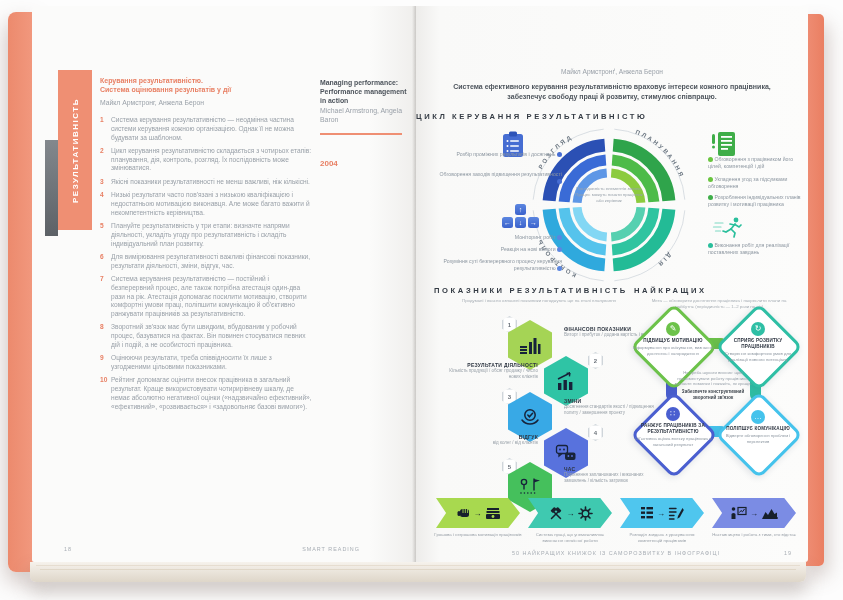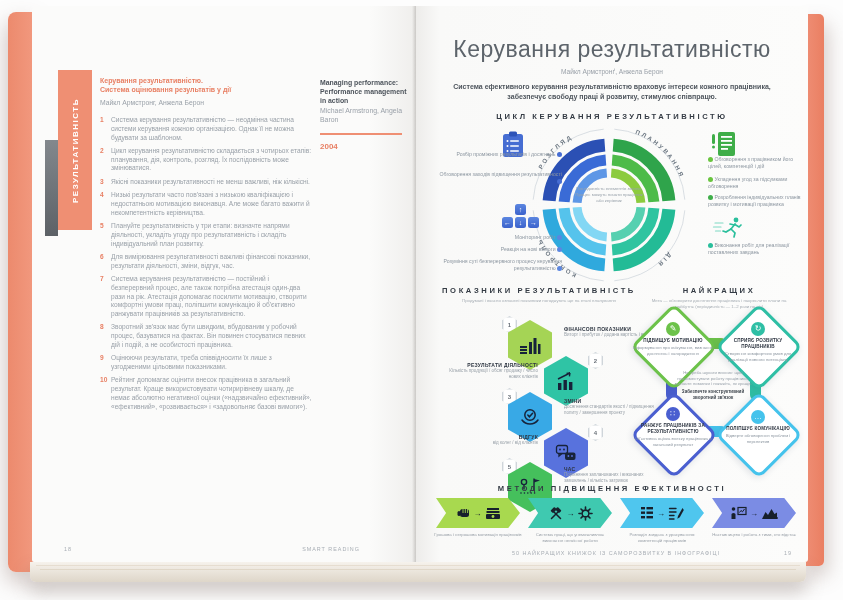--- a/index.html
+++ b/index.html
@@ -30,29 +30,29 @@
   .lhead{color:#e87f63;font-size:7px;font-weight:bold;line-height:9px;}
   .lauthors{color:#9aa1a9;font-size:6.8px;}
   .plist{position:absolute;left:68px;top:110px;width:212px;}
   .pitem{display:flex;margin-bottom:4.5px;}
   .pnum{color:#e87f63;font-size:6.6px;font-weight:bold;width:11px;flex:none;}
   .ptxt{color:#99a0a8;font-size:6.6px;line-height:8.8px;}
   .ref{position:absolute;left:288px;top:72px;width:90px;}
   .ref .rt{color:#4c535b;font-weight:bold;font-size:6.9px;line-height:9px;}
   .ref .ra{color:#9aa1a9;font-size:6.9px;line-height:9px;margin-top:1px;}
   .ref .rline{width:82px;height:2px;background:#ef8f73;margin-top:9px;}
-  .ref .ry{color:#e87f63;font-weight:bold;font-size:8px;margin-top:7px;}
+  .ref .ry{color:#e87f63;font-weight:bold;font-size:8px;margin-top:24px;}
   .foot{position:absolute;color:#a7adb4;font-size:5.4px;letter-spacing:1px;}
   
   .rtitle{position:absolute;left:0;width:100%;top:30px;text-align:center;font-size:23px;font-weight:300;
           color:#5d646b;letter-spacing:.5px;}
   .rauthors{position:absolute;left:0;width:100%;top:62px;text-align:center;font-size:6.6px;color:#9aa1a9;}
   .rintro{position:absolute;left:36px;width:320px;top:76px;text-align:center;font-size:7px;font-weight:bold;
           color:#4e555d;line-height:9.5px;}
-  .sec-title{position:absolute;text-align:center;font-size:7.6px;font-weight:bold;letter-spacing:2.6px;color:#343b44;}
+  .sec-title{position:absolute;text-align:left;font-size:7.6px;font-weight:bold;letter-spacing:2.6px;color:#343b44;}
   .sec-sub{position:absolute;text-align:center;font-size:4.4px;color:#a8afb6;line-height:6px;}
   
   .cyc-item{position:absolute;font-size:5.2px;color:#8d97a1;line-height:6.8px;}
   .cyc-item .dot{display:inline-block;width:5px;height:5px;border-radius:50%;vertical-align:middle;}
   .ri{text-align:right;}
   .cyc-center{position:absolute;left:156px;top:176px;width:74px;text-align:center;font-size:4.4px;
               color:#9aa3ac;line-height:6px;}
   .iconpad{position:absolute;width:37px;}
   .iconpad .k{position:absolute;width:11px;height:11px;border-radius:2.5px;background:linear-gradient(#5b86e0,#3c63cc);
               color:#fff;font-size:7px;line-height:11px;text-align:center;}
@@ -150,21 +150,20 @@
         <div class="ry">2004</div>
       </div>
 
       <div class="foot" style="left:32px;top:540px;">18</div>
       <div class="foot" style="left:234px;top:540px;width:130px;text-align:center;">SMART READING</div>
     </div>
 
     <div class="gutter"></div>
 
     <div class="page" id="page-r">
-      <div class="rtitle">Керування результативністю</div>
       <div class="rauthors">Майкл Армстронґ, Анжела Берон</div>
       <div class="rintro">Система ефективного керування результативністю враховує інтереси кожного працівника, забезпечує свободу праці й розвитку, стимулює співпрацю.</div>
 
       <div class="sec-title" style="left:0;width:100%;top:106px;">ЦИКЛ КЕРУВАННЯ РЕЗУЛЬТАТИВНІСТЮ</div>
 
       <div class="abs" style="left:103px;top:109px;width:180px;height:180px;">
         <svg width="180" height="180" viewBox="0 0 180 180">
           <defs>
             <path id="arcTR" d="M 95.30 14.18 A 76 76 0 0 1 165.82 84.70" fill="none"></path>
             <path id="arcBR" d="M 165.82 95.30 A 76 76 0 0 1 95.30 165.82" fill="none"></path>
@@ -419,21 +418,20 @@
         <div class="dia-ic" style="background:#45c3ec;">…</div>
         <b>ПОЛІПШУЄ КОМУНІКАЦІЮ</b>
           <i>Відверте обговорення проблем і перспектив</i>
       </div>
 
       <div class="abs" style="left:254px;top:364px;width:86px;text-align:center;">
         <div style="font-size:4.3px;color:#9aa3ac;line-height:5.6px;">Не треба шукати винних: щоб прокоментувати роботу працівника, зазначте помилки і покажіть, як краще.</div>
         <div style="font-size:4.5px;color:#3c434b;font-weight:bold;line-height:5.8px;margin-top:2px;">Забезпечте конструктивний зворотний зв'язок</div>
       </div>
 
-      <div class="sec-title" style="left:0;width:100%;top:478px;">МЕТОДИ ПІДВИЩЕННЯ ЕФЕКТИВНОСТІ</div>
 
       <div class="chev" style="left:20px;top:492px;background:#a8d94f;">
         <svg width="15" height="14" viewBox="0 0 15 14">
           <rect x="4" y="3" width="9" height="8" rx="2.5" fill="#17202c"></rect>
           <rect x="1.5" y="5" width="3" height="5" rx="1.5" fill="#17202c"></rect>
           <g stroke="#a8d94f" stroke-width="0.9">
               <path d="M7 3 L7 7"></path>
               <path d="M9.3 3 L9.3 7"></path>
               <path d="M11.6 3 L11.6 7"></path>
             </g>

